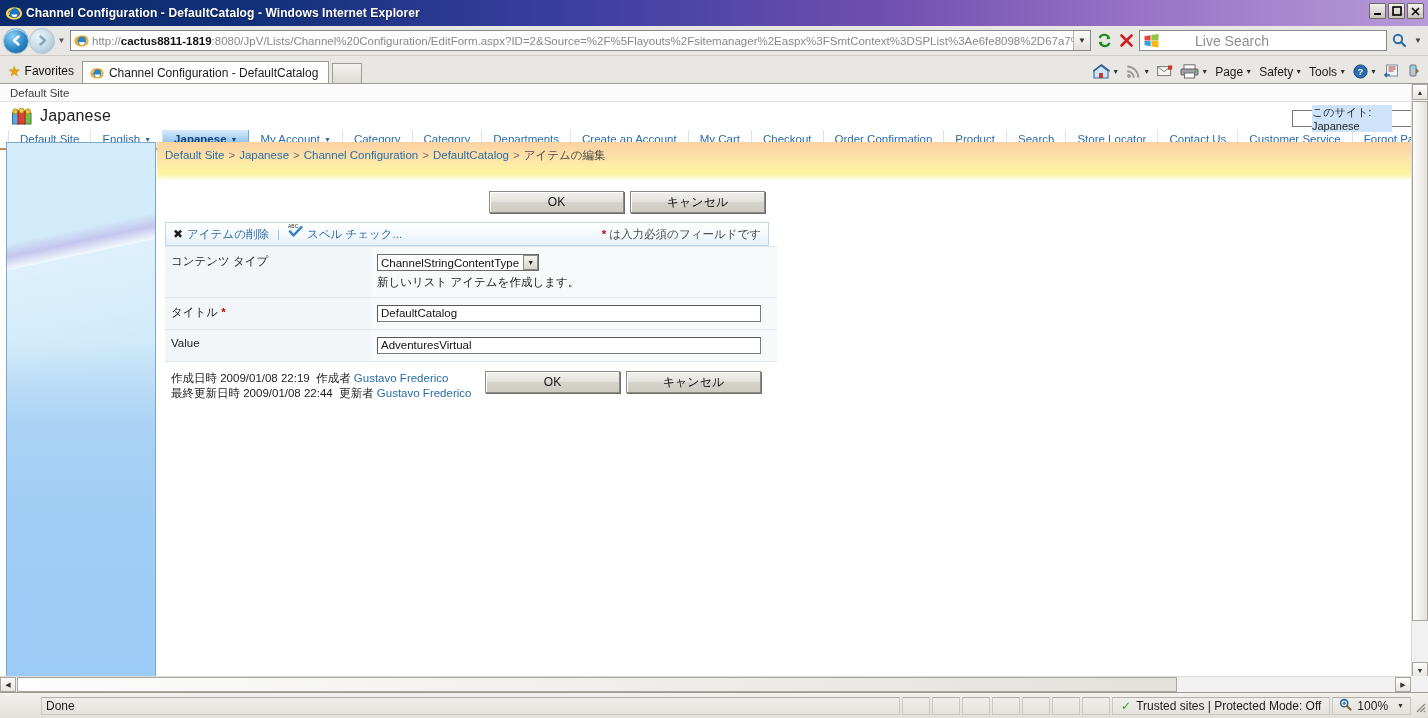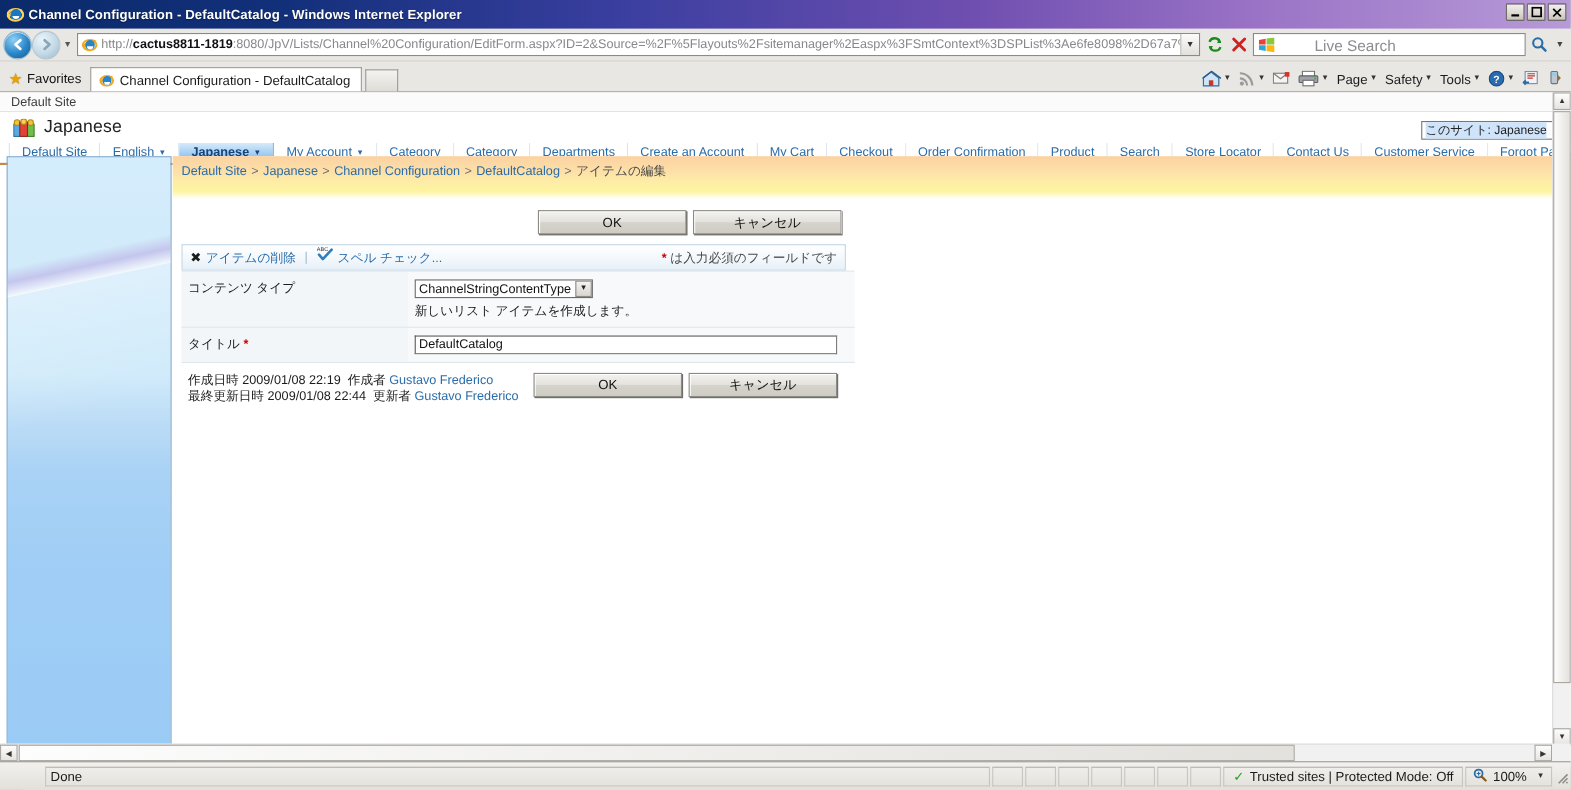--- a/index.html
+++ b/index.html
@@ -166,21 +166,21 @@
     background: linear-gradient(to bottom,#d7eafb 0%, #9dcaf0 60%, #75b2e6 100%);
     color: #15447a; font-weight: bold;
     border-right: 1px solid #7fa9cf;
   }
   .ntab .dn { font-size: 7px; color: #2b6ca8; }
   .ntab.sel .dn { color: #15447a; }
   .sitesearch {
     position: absolute; right: 16px; top: -20px;
     width: 120px; height: 17px; background: #fff;
     border: 1px solid #777; font-size: 11px; color: #222;
-    padding: 1px 3px; display: flex; align-items: center;
+    padding: 1px 19px; display: flex; align-items: center;
   }
   .sitesearch .sel-txt { background: #cfe4fa; }
 
   
   .leftpanel {
     position: absolute; left: 6px; top: 58px; width: 150px; bottom: 0;
     border: 1px solid #7ba7cc;
     background: linear-gradient(to bottom, #d4ecfb 0%, #cfeafa 36%, #bcdcf6 44%, #a9d2f5 52%, #9fcdf5 70%, #9acbf6 100%);
     overflow: hidden;
   }
@@ -586,20 +586,28 @@
           </tr>
           <tr>
             <td class="lbl">
               <span>タイトル</span>
               <span class="req">*</span>
             </td>
             <td class="fld">
               <div class="textin">DefaultCatalog</div>
             </td>
           </tr>
+          <tr>
+            <td class="lbl">
+              <span>Value</span>
+            </td>
+            <td class="fld">
+              <div class="textin">AdventuresVirtual</div>
+            </td>
+          </tr>
         </tbody>
           </table>
 
         <div class="meta">
           <div class="mtxt">
             <div><span>作成日時</span>&nbsp;<span>2009/01/08 22:19</span>&nbsp;&nbsp;<span>作成者</span>&nbsp;<span style="color:#2b6ca8">Gustavo Frederico</span></div>
             <div><span>最終更新日時</span>&nbsp;<span>2009/01/08 22:44</span>&nbsp;&nbsp;<span>更新者</span>&nbsp;<span style="color:#2b6ca8">Gustavo Frederico</span></div>
           </div>
           <div class="mbtns">
             <div class="winbtn2">OK</div>

